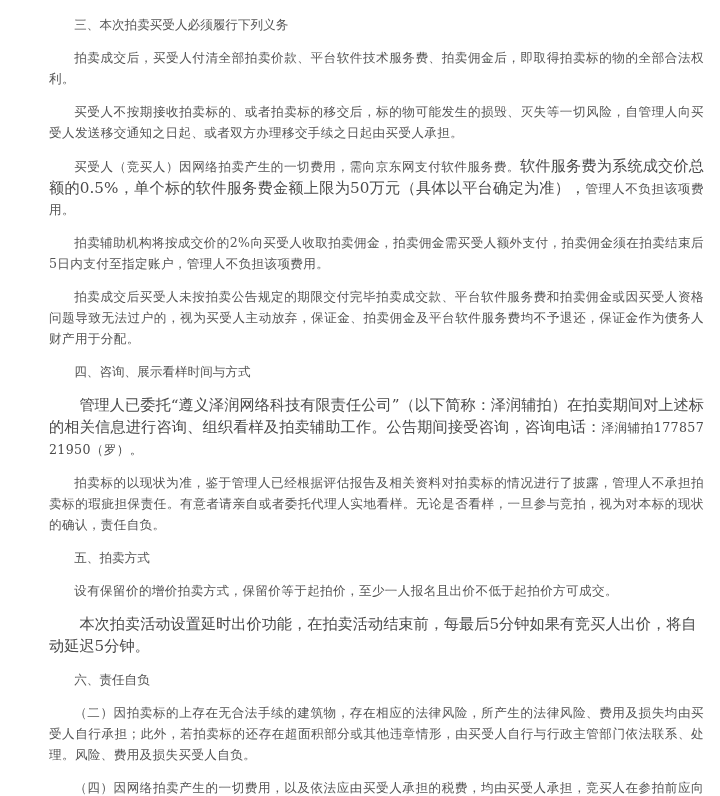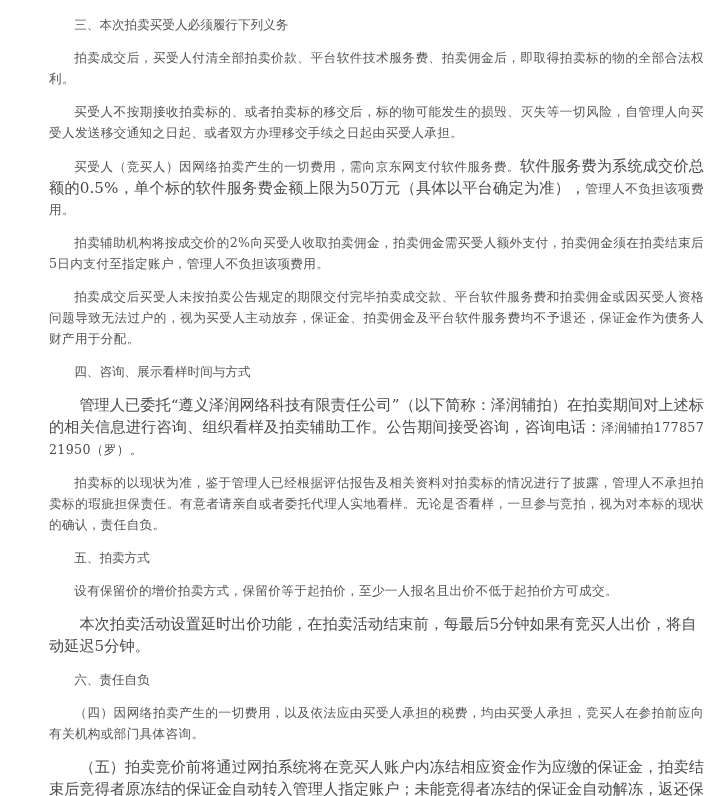--- a/index.html
+++ b/index.html
@@ -33,16 +33,17 @@
   <p class="p s"><span class="s">买受人（竞买人）因网络拍卖产生的一切费用，需向京东网支付软件服务费。</span><span class="b">软件服务费为系统成交价总额的0.5%，单个标的软件服务费金额上限为50万元（具体以平台确定为准），</span><span class="s">管理人不负担该项费用。</span></p>
   <p class="p s">拍卖辅助机构将按成交价的2%向买受人收取拍卖佣金，拍卖佣金需买受人额外支付，拍卖佣金须在拍卖结束后5日内支付至指定账户，管理人不负担该项费用。</p>
   <p class="p s">拍卖成交后买受人未按拍卖公告规定的期限交付完毕拍卖成交款、平台软件服务费和拍卖佣金或因买受人资格问题导致无法过户的，视为买受人主动放弃，保证金、拍卖佣金及平台软件服务费均不予退还，保证金作为债务人财产用于分配。</p>
   <p class="p h">四、咨询、展示看样时间与方式</p>
   <p class="p b"><span class="b">管理人已委托“遵义泽润网络科技有限责任公司”（以下简称：泽润辅拍）在拍卖期间对上述标的相关信息进行咨询、组织看样及拍卖辅助工作。公告期间接受咨询，咨询电话：</span><span class="s">泽润辅拍17785721950（罗）。</span></p>
   <p class="p s">拍卖标的以现状为准，鉴于管理人已经根据评估报告及相关资料对拍卖标的情况进行了披露，管理人不承担拍卖标的瑕疵担保责任。有意者请亲自或者委托代理人实地看样。无论是否看样，一旦参与竞拍，视为对本标的现状的确认，责任自负。</p>
   <p class="p h">五、拍卖方式</p>
   <p class="p s">设有保留价的增价拍卖方式，保留价等于起拍价，至少一人报名且出价不低于起拍价方可成交。</p>
   <p class="p b nojust">本次拍卖活动设置延时出价功能，在拍卖活动结束前，每最后5分钟如果有竞买人出价，将自动延迟5分钟。</p>
   <p class="p h">六、责任自负</p>
+  <p class="p s">（二）因拍卖标的上存在无合法手续的建筑物，存在相应的法律风险，所产生的法律风险、费用及损失均由买受人自行承担；此外，若拍卖标的还存在超面积部分或其他违章情形，由买受人自行与行政主管部门依法联系、处理。风险、费用及损失买受人自负。</p>
   <p class="p s">（四）因网络拍卖产生的一切费用，以及依法应由买受人承担的税费，均由买受人承担，竞买人在参拍前应向有关机构或部门具体咨询。</p>
   <p class="p b">（五）拍卖竞价前将通过网拍系统将在竞买人账户内冻结相应资金作为应缴的保证金，拍卖结束后竞得者原冻结的保证金自动转入管理人指定账户；未能竞得者冻结的保证金自动解冻，返还保证金不计利息（缴纳保证金时若有问题可咨询京东网拍客服热线：400-622-9586）。</p>
 
 </div>
 
 </body></html>

